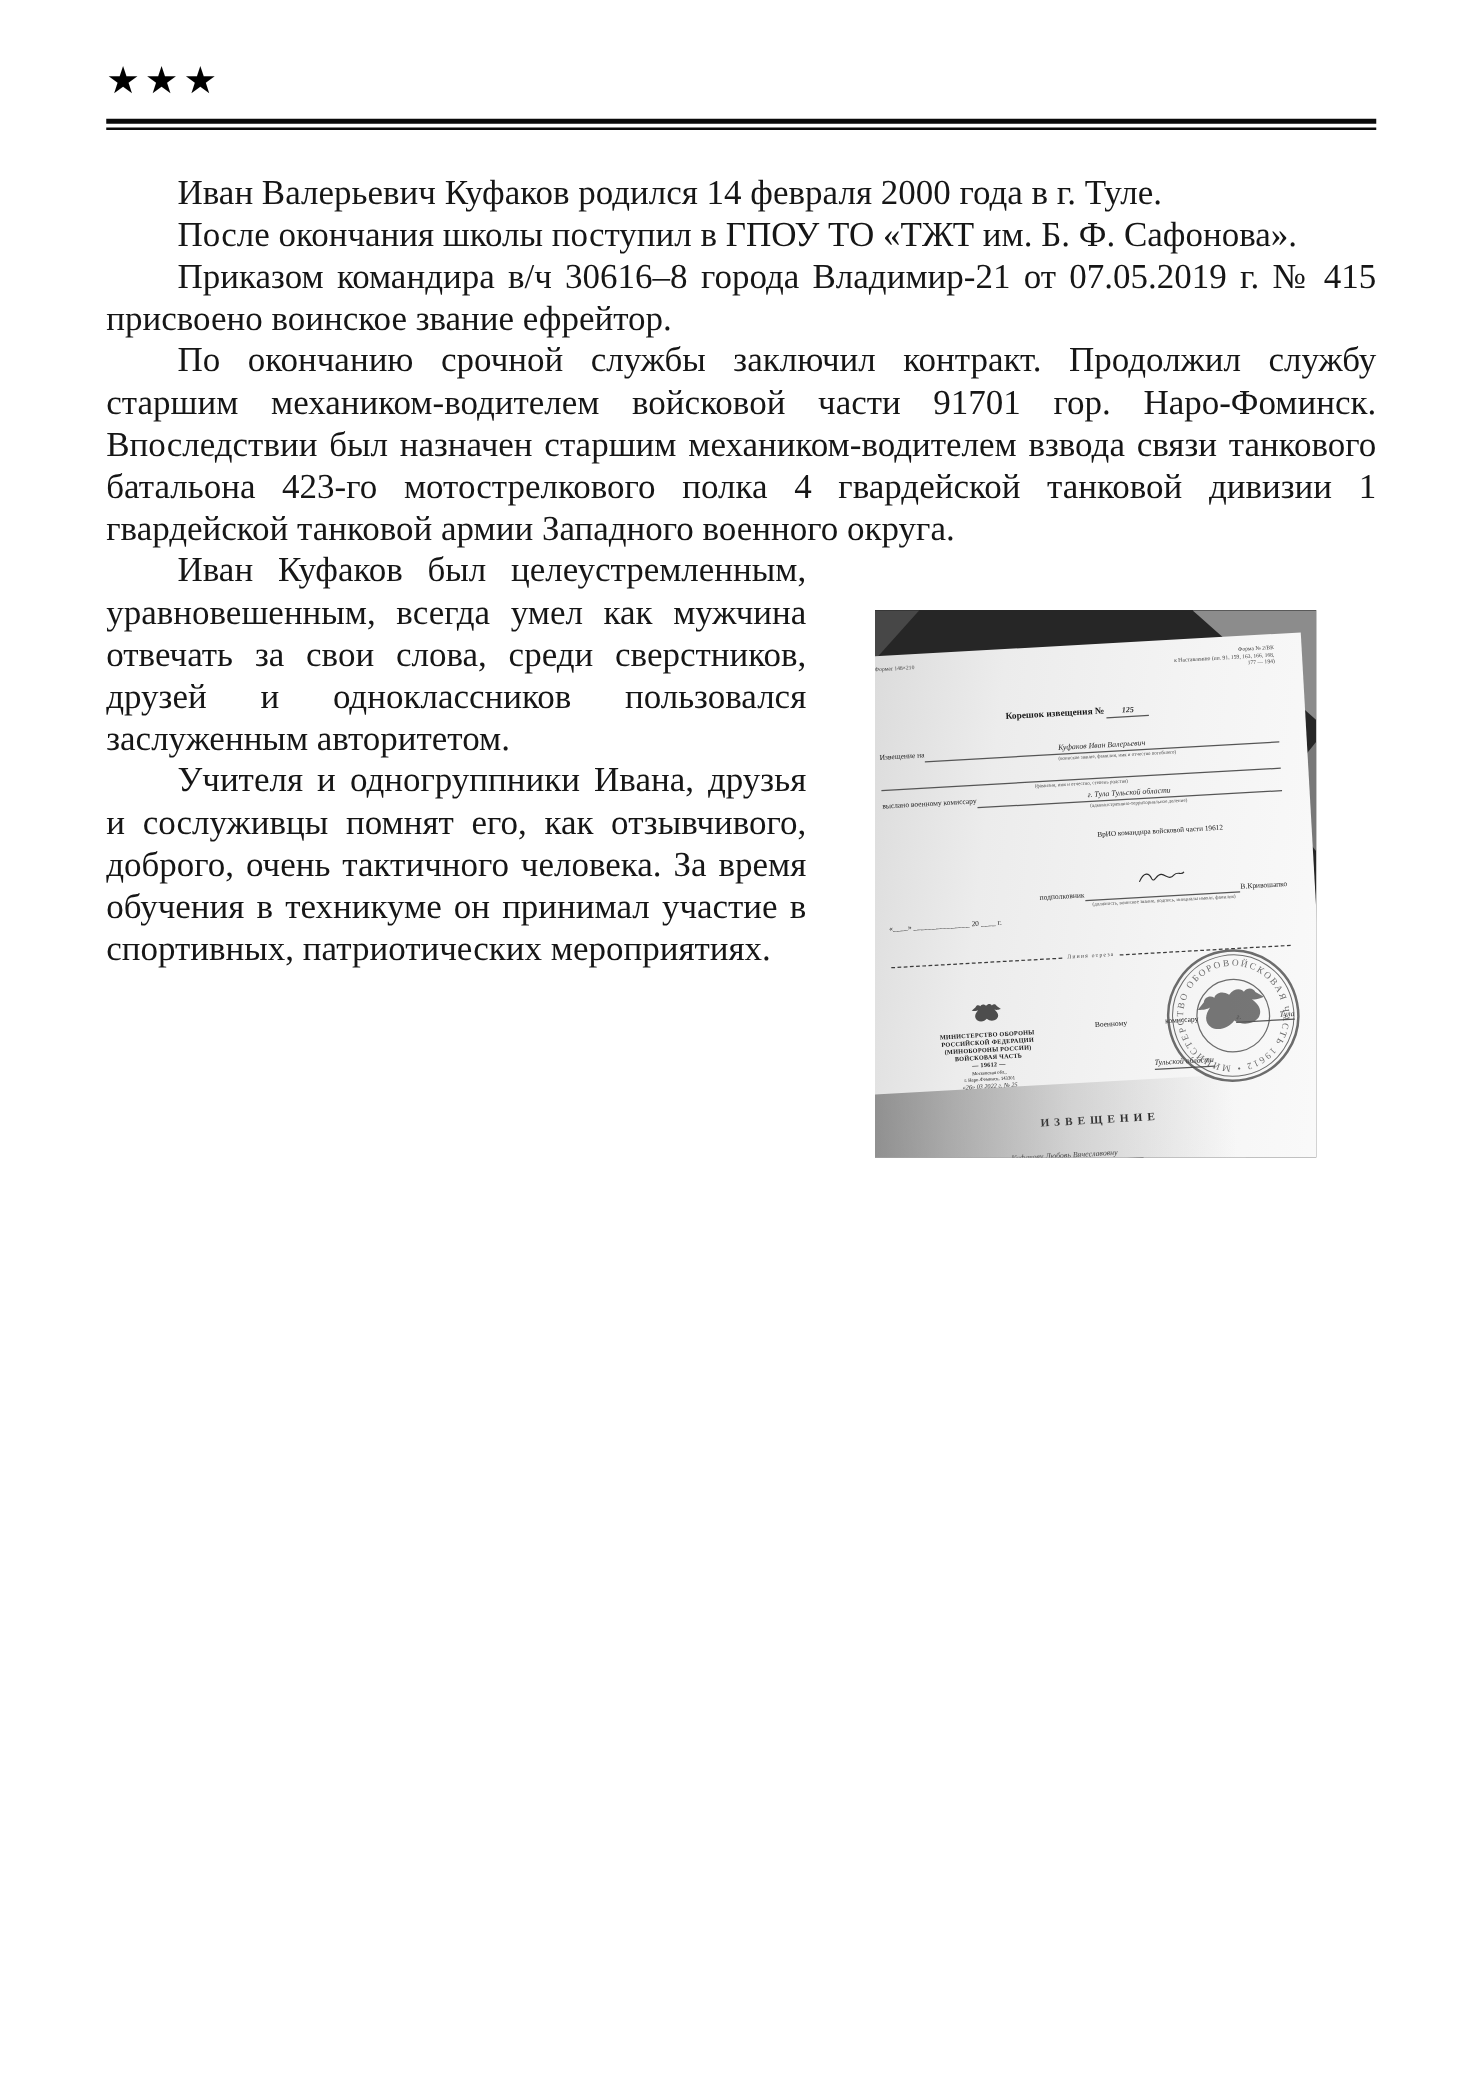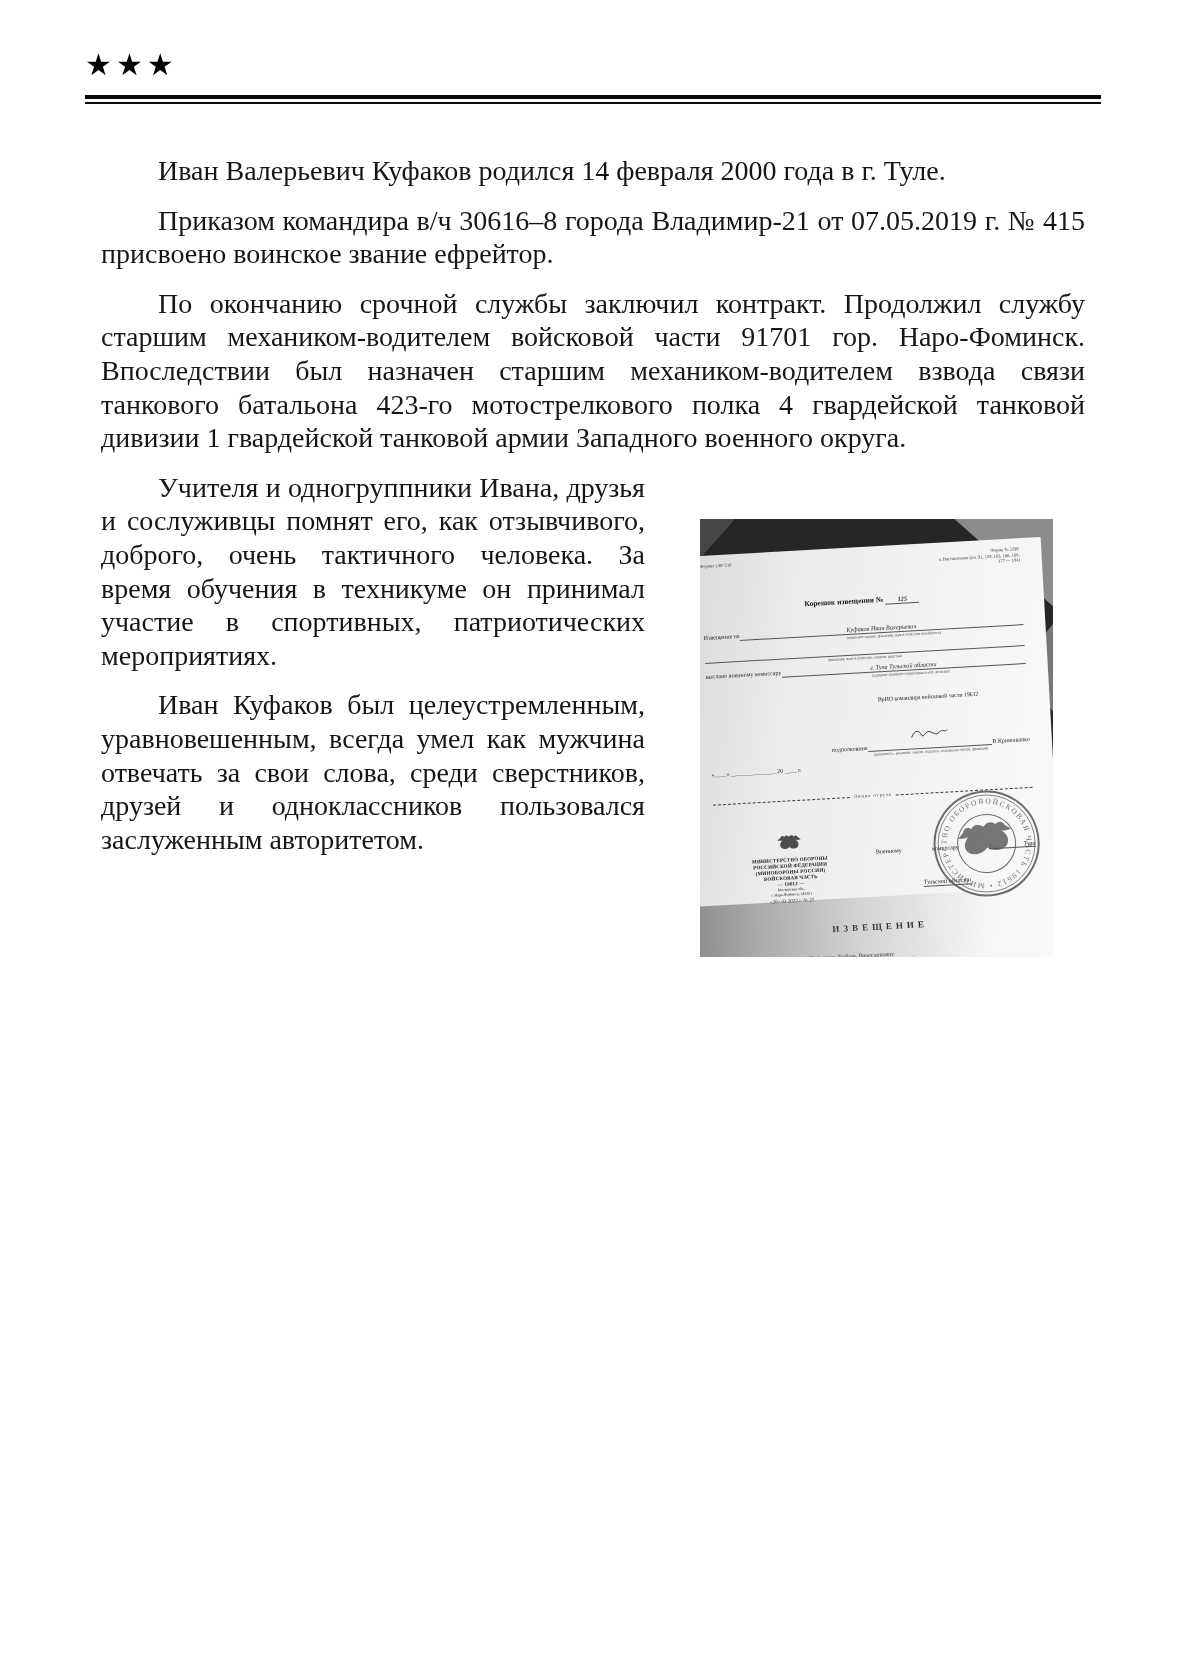--- a/index.html
+++ b/index.html
@@ -11,21 +11,21 @@
            justify-content:space-between;align-items:flex-end;}
   .stars{font-size:30px;line-height:30px;letter-spacing:4px;color:#000;}
   .chapter{font-style:italic;font-size:18px;letter-spacing:.4px;padding-bottom:3px;
            white-space:nowrap;}
   .rule{position:absolute;left:85px;right:77px;top:95px;height:3px;
         border-top:4px solid #0a0a0a;border-bottom:2px solid #0a0a0a;}
 
   
   .content{position:absolute;left:85px;top:138px;width:1016px;
            font-size:28px;line-height:33.6px;text-align:justify;}
-  .content p{margin:16px;text-indent:57px;}
+  .content p{margin:0;text-indent:57px;}
 
   
   .photo-float{float:right;width:456px;height:486px;padding:48px 48px 0 55px;
                box-sizing:border-box;}
   .photo{position:relative;width:353px;height:438px;background:#262626;overflow:hidden;}
   .wedge{position:absolute;inset:0;}
   .w1{background:#8c8c8c;clip-path:polygon(72% 0,100% 0,100% 20%);}
   .w2{background:#787878;clip-path:polygon(100% 24%,90% 34%,100% 44%);}
   .w3{background:#6f6f6f;clip-path:polygon(100% 82%,84% 100%,100% 100%);}
   .w4{background:#474747;clip-path:polygon(0 0,10% 0,0 9%);}
@@ -70,20 +70,21 @@
 
 <div class="page">
 
   <div class="runhead">
     <span class="stars">★★★</span>
   </div>
   <div class="rule"></div>
 
   <div class="content">
     <p>Иван Валерьевич Куфаков родился 14 февраля 2000 года в г. Туле.</p>
+    <p>После окончания школы поступил в ГПОУ ТО «ТЖТ им. Б. Ф. Сафонова».</p>
     <p>Приказом командира в/ч 30616–8 города Владимир-21 от 07.05.2019 г. № 415 присвоено воинское звание ефрейтор.</p>
     <p>По окончанию срочной службы заключил контракт. Продолжил службу старшим механиком-водителем войсковой части 91701 гор. Наро-Фоминск. Впоследствии был назначен старшим механиком-водителем взвода связи танкового батальона 423-го мотострелкового полка 4 гвардейской танковой дивизии 1 гвардейской танковой армии Западного военного округа.</p>
 
     <div class="photo-float">
       <div class="photo">
         <div class="wedge w1"></div>
         <div class="wedge w2"></div>
         <div class="wedge w3"></div>
         <div class="wedge w4"></div>
 
@@ -177,16 +178,16 @@
               <textPath href="#stampArc">ВОЙСКОВАЯ ЧАСТЬ 19612 • МИНИСТЕРСТВО ОБОРОНЫ •</textPath>
             </text>
             <path d="M55 38 C50 33 44 35 43 38 C40 35 35 36 34 40 L28 45 C33 46 35 46 38 45 C33 50 31 56 36 61 C41 65 50 64 55 59 C60 64 69 65 74 61 C79 56 77 50 72 45 C75 46 77 46 82 45 L76 40 C75 36 70 35 67 38 C66 35 60 33 55 38 Z" fill="#565656"></path>
           </svg>
 
           <div class="paper-shadow"></div>
         </div>
       </div>
     </div>
 
+    <p>Иван Куфаков был целеустремленным, уравновешенным, всегда умел как мужчина отвечать за свои слова, среди сверстников, друзей и одноклассников пользовался заслуженным авторитетом.</p>
     <p>Учителя и одногруппники Ивана, друзья и сослуживцы помнят его, как отзывчивого, доброго, очень тактичного человека. За время обучения в техникуме он принимал участие в спортивных, патриотических мероприятиях.</p>
-    <p>Иван Куфаков был целеустремленным, уравновешенным, всегда умел как мужчина отвечать за свои слова, среди сверстников, друзей и одноклассников пользовался заслуженным авторитетом.</p>
   </div>
 </div>
 
 </body></html>

